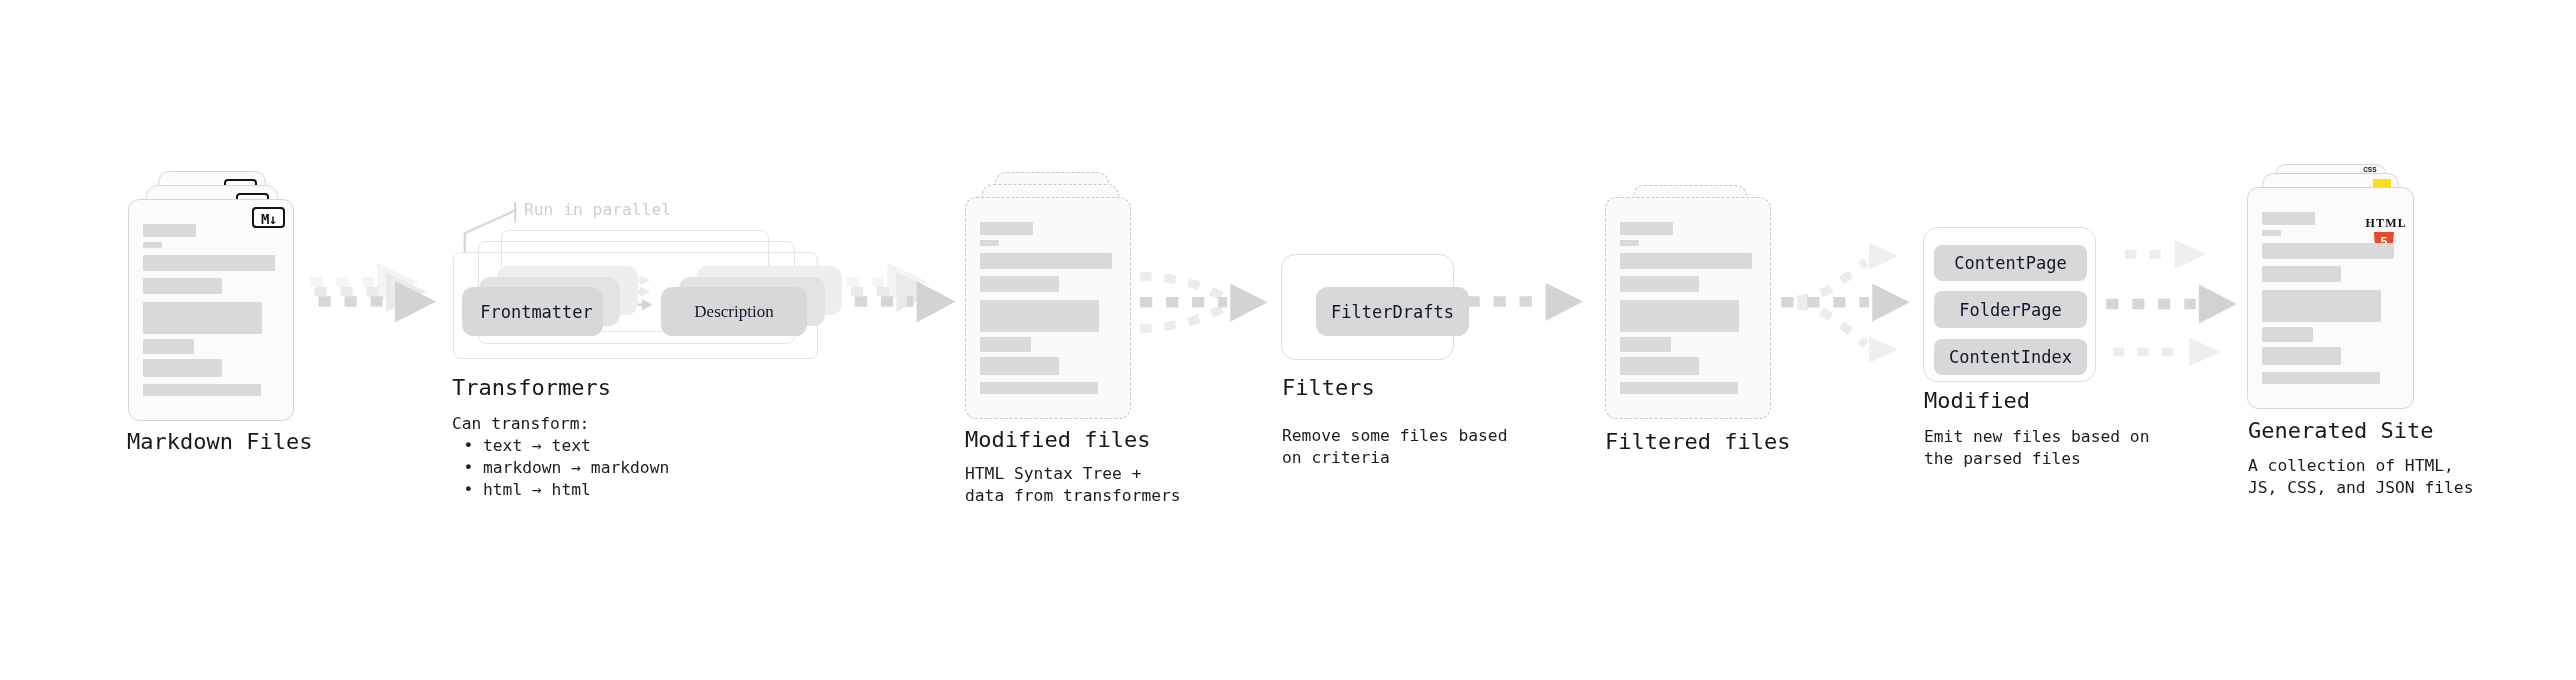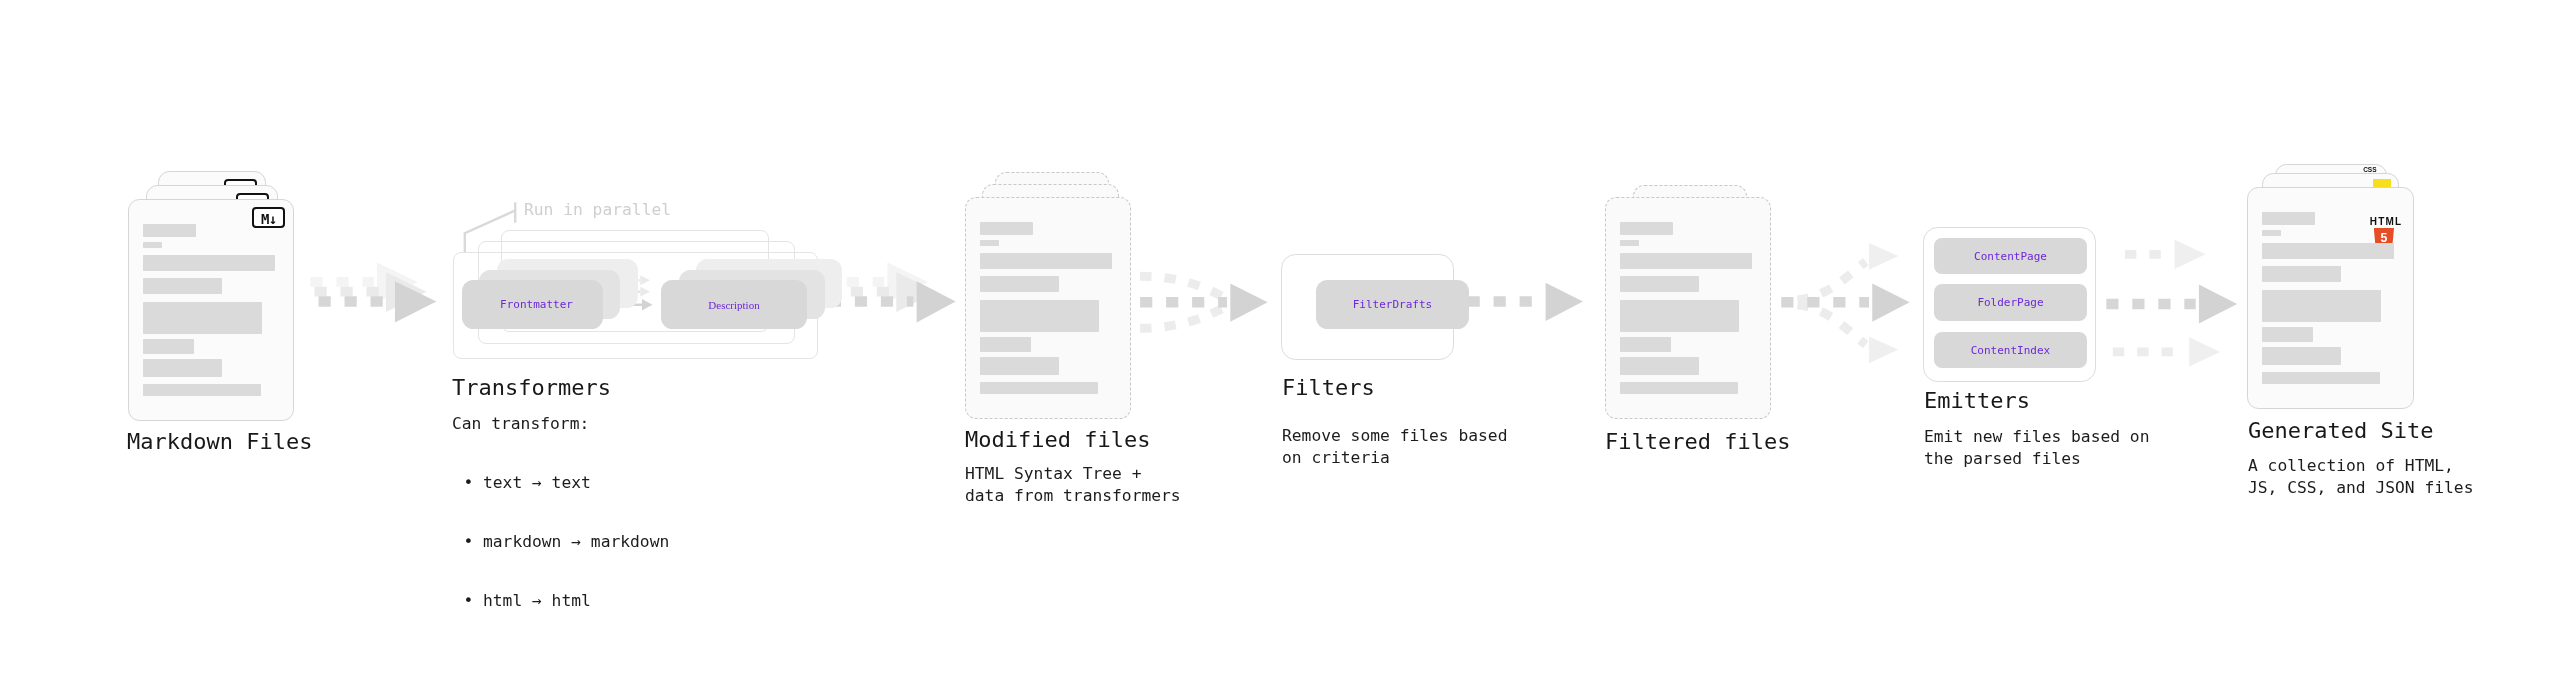--- a/index.html
+++ b/index.html
@@ -19,43 +19,43 @@
   .b5{top:102px;width:119px;height:32px;}
   .b6{top:139px;width:51px;height:15.4px;}
   .b7{top:159px;width:79px;height:18px;}
   .b8{top:184px;width:118px;height:12.2px;}
   
   .md-icon{position:absolute;top:7.3px;right:8.1px;width:32.5px;height:21px;background:#fff;
            border:2.4px solid #121212;border-radius:4.1px;color:#121212;font-weight:bold;
            font-size:14px;line-height:21px;text-align:center;letter-spacing:-0.8px;box-sizing:border-box;}
   
   .html5-badge{position:absolute;top:28px;right:10.6px;width:37px;text-align:center;}
-  .html5-word{font-family:Liberation Sans, sans-serif;font-size:10px;font-weight:bold;
-              letter-spacing:1.2px;color:#111;text-align:right;}
+  .html5-word{font-family:Liberation Serif, serif;font-size:12px;font-weight:bold;
+              letter-spacing:1.2px;color:#111;}
   .html5-shield{width:20.3px;height:23px;margin:0.8px auto 0;background:#e44d26;
                 clip-path:polygon(0 0,100% 0,91% 83%,50% 97%,9% 83%);
                 color:#fff;font-family:"Liberation Sans",sans-serif;font-weight:bold;
                 font-size:12.2px;line-height:21px;text-align:center;}
   .css-badge{position:absolute;top:2.4px;right:5.7px;width:21px;text-align:center;}
   .css-word{font-family:"Liberation Sans",sans-serif;font-size:6.5px;font-weight:bold;color:#111;line-height:6.5px;}
   .css-bar{width:19.5px;height:3.3px;background:#2e6ce8;margin:0.8px auto 0;}
   .js-badge{position:absolute;top:4.9px;right:7.3px;width:18px;height:9px;background:#f7df1e;}
   
   .outline{position:absolute;border:1.6px solid #e4e4e4;border-radius:8.1px;box-sizing:border-box;background:transparent;}
   .panel{position:absolute;border:1.6px solid #dcdcdc;border-radius:14.6px;background:#ffffff;box-sizing:border-box;}
   .gbox{position:absolute;background:#d8d8d8;border-radius:11.4px;display:flex;align-items:center;
-        justify-content:center;font-size:11px;color:#6d28d9;box-sizing:border-box;}
+        justify-content:center;font-size:17px;color:#0f172a;box-sizing:border-box;margin-top:7px;}
   .gbox.ghost1{background:#e3e3e3;}
   .gbox.ghost2{background:#eeeeee;}
   .gbox.small{border-radius:8.1px;}
   
   .title{position:absolute;font-size:22px;font-weight:500;color:#181818;white-space:nowrap;}
   .sub{position:absolute;font-size:16.3px;line-height:22px;color:#1c1c1c;white-space:nowrap;}
   .annotation{position:absolute;font-size:16.3px;color:#cfcfcf;white-space:nowrap;}
-  .bullet{padding-left:11.4px;margin-top:37px;}
+  .bullet{padding-left:11.4px;}
   .bullet::before{content:"\2022";margin-right:9.8px;}
   .arrow-layer{position:absolute;left:0;top:0;}
   
   .dash-main{stroke:#d6d6d6;stroke-width:13;stroke-dasharray:15 17;fill:none;}
   .dash-ghost1{stroke:#eaeaea;stroke-width:12;stroke-dasharray:15 17;fill:none;}
   .dash-ghost2{stroke:#f4f4f4;stroke-width:12;stroke-dasharray:15 17;fill:none;}
   .dash-faint{stroke:#ececec;stroke-width:11;stroke-dasharray:14 16;fill:none;}
   .head-main{fill:#d3d3d3;}
   .head-ghost1{fill:#eaeaea;}
   .head-ghost2{fill:#f4f4f4;}
@@ -227,21 +227,21 @@
       <div class="bar b8"></div>
     </div>
     <div class="title" style="left:1605px;top:429px;">Filtered files</div>
   </div>
 
   <div>
     <div class="panel" style="left:1923px;top:227px;width:173px;height:155px;"></div>
     <div class="gbox small" style="left:1934px;top:238px;width:153px;height:36px;">ContentPage</div>
     <div class="gbox small" style="left:1934px;top:284px;width:153px;height:37px;">FolderPage</div>
     <div class="gbox small" style="left:1934px;top:332px;width:153px;height:36px;">ContentIndex</div>
-    <div class="title" style="left:1924px;top:388px;">Emitters</div>
+    <div class="title" style="left:1924px;top:388px;">Modified</div>
     <div class="sub" style="left:1924px;top:426px;">
       <div>Emit new files based on</div>
       <div>the parsed files</div>
     </div>
   </div>
 
   <div>
     <div class="doc" style="left:2275px;top:164px;width:112px;">
       <div class="css-badge">
         <div class="css-word">CSS</div>

